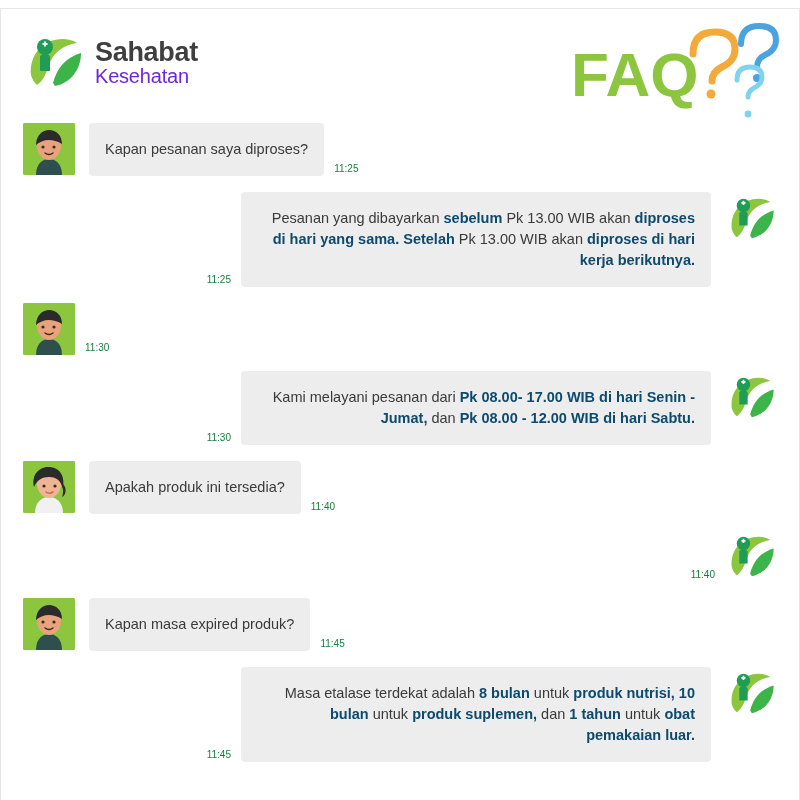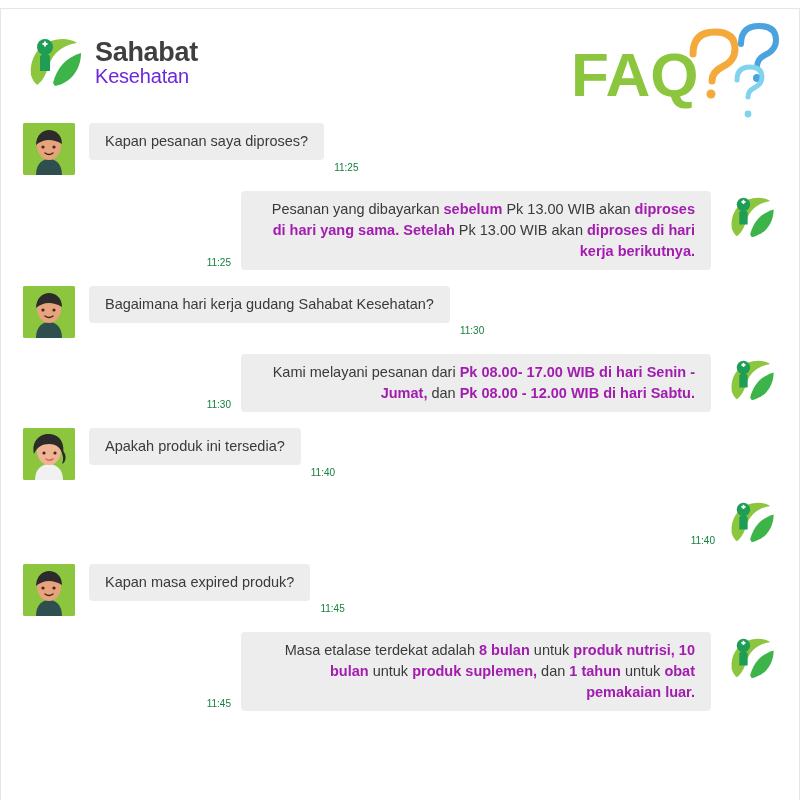--- a/index.html
+++ b/index.html
@@ -68,38 +68,38 @@
     overflow: hidden;
     background: #8cc63f;
   }
   .avatar svg { display: block; }
 
   .bubble {
     background: #ededed;
     color: #3a3a3a;
     font-size: 14.5px;
     line-height: 1.45;
-    padding: 8px 16px;
+    padding: 16px 16px;
     border-radius: 4px;
     max-width: 470px;
   }
   .row.left .bubble { margin-left: 14px; }
   .row.right .bubble { margin-right: 14px; text-align: right; }
 
   .time {
     font-size: 10px;
     color: #15803d;
     align-self: flex-end;
     padding-bottom: 2px;
     flex: 0 0 auto;
   }
   .row.left .time { margin-left: 10px; }
   .row.right .time { margin-right: 10px; }
 
-  .hl { color: #a21caf; font-weight: bold; }
+  .hl { color: #0c4a6e; font-weight: bold; }
 
   .logo-av { width: 52px; height: 52px; flex: 0 0 auto; }
 </style>
 </head>
 <body>
 
 <div class="page">
 
   <div class="header">
 
@@ -169,21 +169,20 @@
           <svg viewBox="0 0 52 52" width="52" height="52" aria-hidden="true">
     <rect width="52" height="52" fill="#8cc63f"></rect>
     <path d="M13 52 C13 40 20 36 26 36 C32 36 39 40 39 52 Z" fill="#2f4f4f"></path>
     <path d="M26 10 C34 10 38 16 38 23 C38 31 32 37 26 37 C20 37 14 31 14 23 C14 16 18 10 26 10 Z" fill="#e8a37c"></path>
     <path d="M13 22 C13 12 20 7 26 7 C33 7 39 12 39 21 C34 18 30 17 26 17 C21 17 16 19 13 22 Z" fill="#2b2b2b"></path>
     <circle cx="20" cy="24" r="1.6" fill="#3a2a20"></circle>
     <circle cx="31" cy="24" r="1.6" fill="#3a2a20"></circle>
     <path d="M22 30 q4 3 8 0" stroke="#3a2a20" stroke-width="1.4" fill="none" stroke-linecap="round"></path>
   </svg>
         </div>
-        <div class="bubble"><span>Bagaimana hari kerja gudang Sahabat Kesehatan?</span></div>
         <div class="time">11:30</div>
       </div>
       <div class="row right">
         <div class="time">11:30</div>
         <div class="bubble"><span>Kami melayani pesanan dari </span><span class="hl">Pk 08.00- 17.00 WIB di hari Senin - Jumat,</span><span> dan </span><span class="hl">Pk 08.00 - 12.00 WIB di hari Sabtu.</span></div>
         <div class="logo-av"><svg viewBox="0 0 62 62" width="52" height="52" aria-hidden="true">
     <path d="M8 44 C6 24 20 8 40 8 C44 8 50 9 54 12 C40 14 30 22 26 34 C23 43 20 50 14 54 C11 51 9 48 8 44 Z" fill="#8cc63f"></path>
     <path d="M30 52 C34 36 44 26 58 22 C58 38 48 52 32 55 Z" fill="#3cb44a"></path>
     <circle cx="22" cy="16" r="8" fill="#1f9d55"></circle>
     <rect x="19.5" y="12" width="5" height="2" fill="#fff"></rect>

